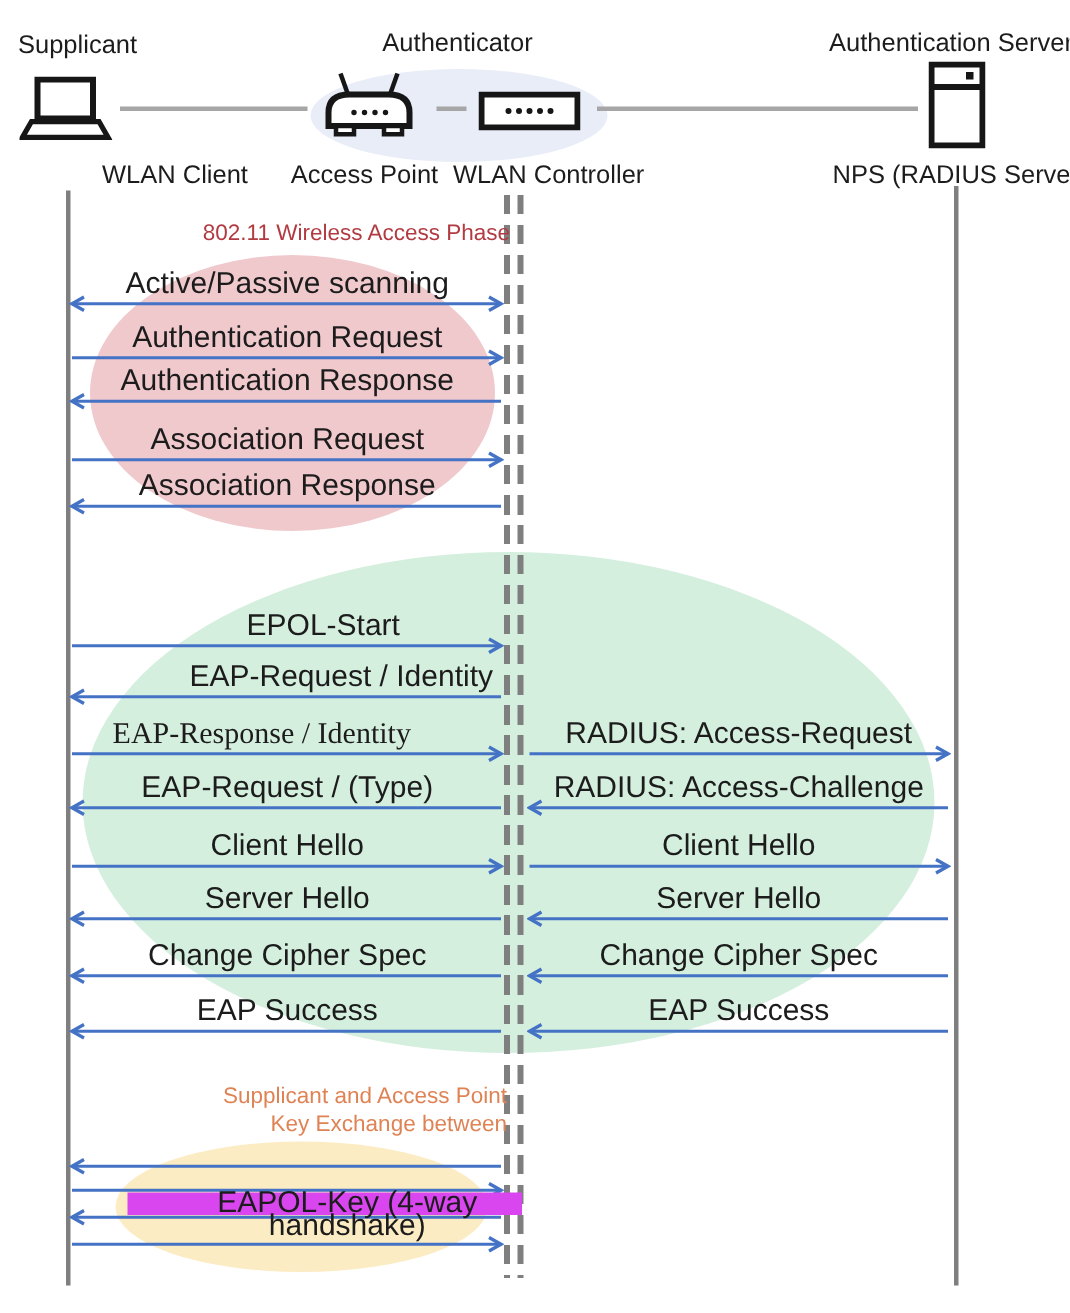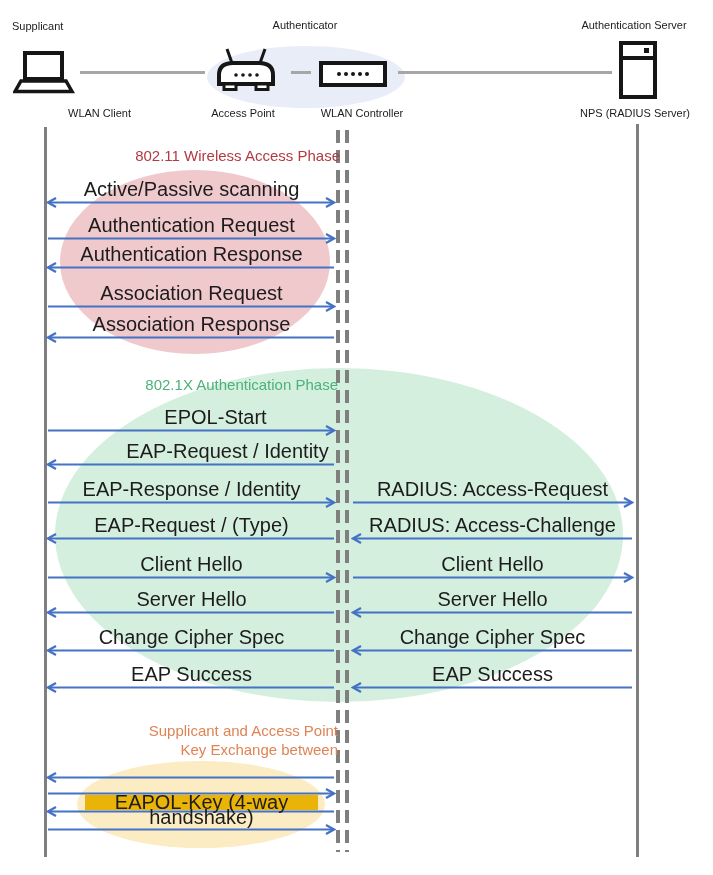--- a/index.html
+++ b/index.html
@@ -9,31 +9,31 @@
   .el-auth{left:207px;top:46px;width:198px;height:62px;background:var(--eauth,#e9edf8);}
   .el-p1{left:60px;top:170px;width:270px;height:184px;background:var(--e1,#f0c9cd);}
   .el-p2{left:55px;top:368px;width:568px;height:334px;background:var(--e2,#d5efdf);}
   .el-p3{left:77px;top:761px;width:248px;height:87px;background:var(--e3,#fcecc3);}
   .hline{position:absolute;height:3px;background:var(--connector,#a6a6a6);top:71px;z-index:1;}
   .lifeline{position:absolute;width:3px;background:var(--lifeline,#7f7f7f);z-index:2;}
   .dashline{position:absolute;width:4px;top:130px;height:722px;z-index:2;
     background:repeating-linear-gradient(to bottom,var(--lifeline,#7f7f7f) 0 13px,transparent 13px 20px);}
   .icon{position:absolute;z-index:2;}
   .icon svg{display:block;}
-  .actor-role,.device-label{position:absolute;font-size:11px;z-index:4;white-space:nowrap;}
+  .actor-role,.device-label{position:absolute;font-size:17px;z-index:4;white-space:nowrap;}
   .tc{text-align:center;white-space:nowrap;}
   .phase-title{position:absolute;font-size:15px;text-align:right;z-index:4;line-height:19px;}
   .p1t{color:var(--p1,#b23b42);}
   .p2t{color:var(--p2,#4cb27a);}
   .p3t{color:var(--p3,#df8355);}
   .arrows{position:absolute;left:0;top:0;z-index:3;}
   .arrows line{stroke:var(--arrow,#4472c4);stroke-width:2;}
   .arrows marker path{stroke:var(--arrow,#4472c4);fill:none;stroke-width:2.2;}
   .msg-label{position:absolute;font-size:20px;line-height:16px;text-align:center;z-index:4;}
-  .msg-label.boxed{background:#eab308;line-height:15px;height:15px;}
+  .msg-label.boxed{background:#d946ef;line-height:15px;height:15px;padding-left:30px;}
   .ic-stroke{stroke:#161616;fill:#ffffff;}
 </style>
 </head>
 <body>
 
 <div class="canvas">
 
   <div class="ellipse el-auth"></div>
   <div class="ellipse el-p1"></div>
   <div class="ellipse el-p2"></div>
@@ -88,21 +88,20 @@
   <div class="device-label tc" style="left:183px;top:107px;width:120px;">Access Point</div>
   <div class="device-label tc" style="left:302px;top:107px;width:120px;">WLAN Controller</div>
   <div class="device-label tc" style="left:555px;top:107px;width:160px;">NPS (RADIUS Server)</div>
 
   <div class="lifeline" style="left:44px;top:127px;height:730px;"></div>
   <div class="dashline" style="left:336px;"></div>
   <div class="dashline" style="left:345px;"></div>
   <div class="lifeline" style="left:636px;top:124px;height:733px;"></div>
 
   <div class="phase-title p1t" style="left:45px;top:146px;width:295px;">802.11 Wireless Access Phase</div>
-  <div class="phase-title p2t" style="left:48px;top:375px;width:290px;">802.1X Authentication Phase</div>
   <div class="phase-title p3t" style="left:48px;top:721px;width:290px;">
     <span style="display:block;">Supplicant and Access Point</span>
     <span style="display:block;">Key Exchange between</span>
   </div>
 
   <svg id="arrow-layer" class="arrows" width="713" height="875">
     <defs>
       <marker id="ah-e" viewBox="0 0 12 12" refX="10" refY="6" markerWidth="12" markerHeight="12" markerUnits="userSpaceOnUse" orient="auto">
         <path d="M2,1.5 L10,6 L2,10.5"></path>
       </marker>
@@ -136,21 +135,21 @@
     </svg>
 
   <div id="label-layer">
       <div class="msg-label" style="left: 48px; width: 287px; top: 181px;">Active/Passive scanning</div>
       <div class="msg-label" style="left: 48px; width: 287px; top: 217px;">Authentication Request</div>
       <div class="msg-label" style="left: 48px; width: 287px; top: 246px;">Authentication Response</div>
       <div class="msg-label" style="left: 48px; width: 287px; top: 285px;">Association Request</div>
       <div class="msg-label" style="left: 48px; width: 287px; top: 316px;">Association Response</div>
       <div class="msg-label" style="left: 48px; width: 287px; top: 409px; margin-left: 24px;">EPOL-Start</div>
       <div class="msg-label" style="left: 36px; width: 287px; top: 443px; margin-left: 48px;">EAP-Request / Identity</div>
-      <div class="msg-label" style="left: 48px; width: 287px; top: 481px;">EAP-Response / Identity</div>
+      <div class="msg-label" style="left: 31px; width: 287px; top: 481px; font-family: Liberation Serif, serif;">EAP-Response / Identity</div>
       <div class="msg-label" style="left: 353px; width: 279px; top: 481px;">RADIUS: Access-Request</div>
       <div class="msg-label" style="left: 48px; width: 287px; top: 517px;">EAP-Request / (Type)</div>
       <div class="msg-label" style="left: 353px; width: 279px; top: 517px;">RADIUS: Access-Challenge</div>
       <div class="msg-label" style="left: 48px; width: 287px; top: 556px;">Client Hello</div>
       <div class="msg-label" style="left: 353px; width: 279px; top: 556px;">Client Hello</div>
       <div class="msg-label" style="left: 48px; width: 287px; top: 591px;">Server Hello</div>
       <div class="msg-label" style="left: 353px; width: 279px; top: 591px;">Server Hello</div>
       <div class="msg-label" style="left: 48px; width: 287px; top: 629px;">Change Cipher Spec</div>
       <div class="msg-label" style="left: 353px; width: 279px; top: 629px;">Change Cipher Spec</div>
       <div class="msg-label" style="left: 48px; width: 287px; top: 666px;">EAP Success</div>

